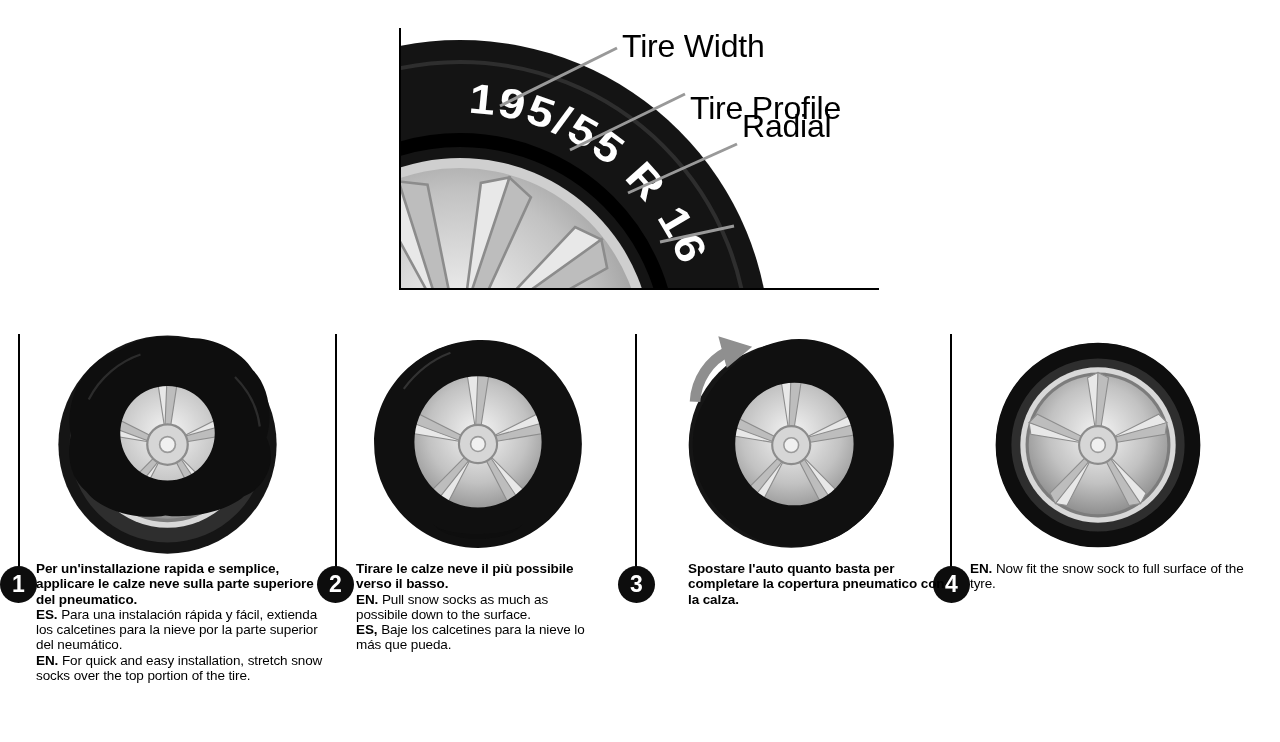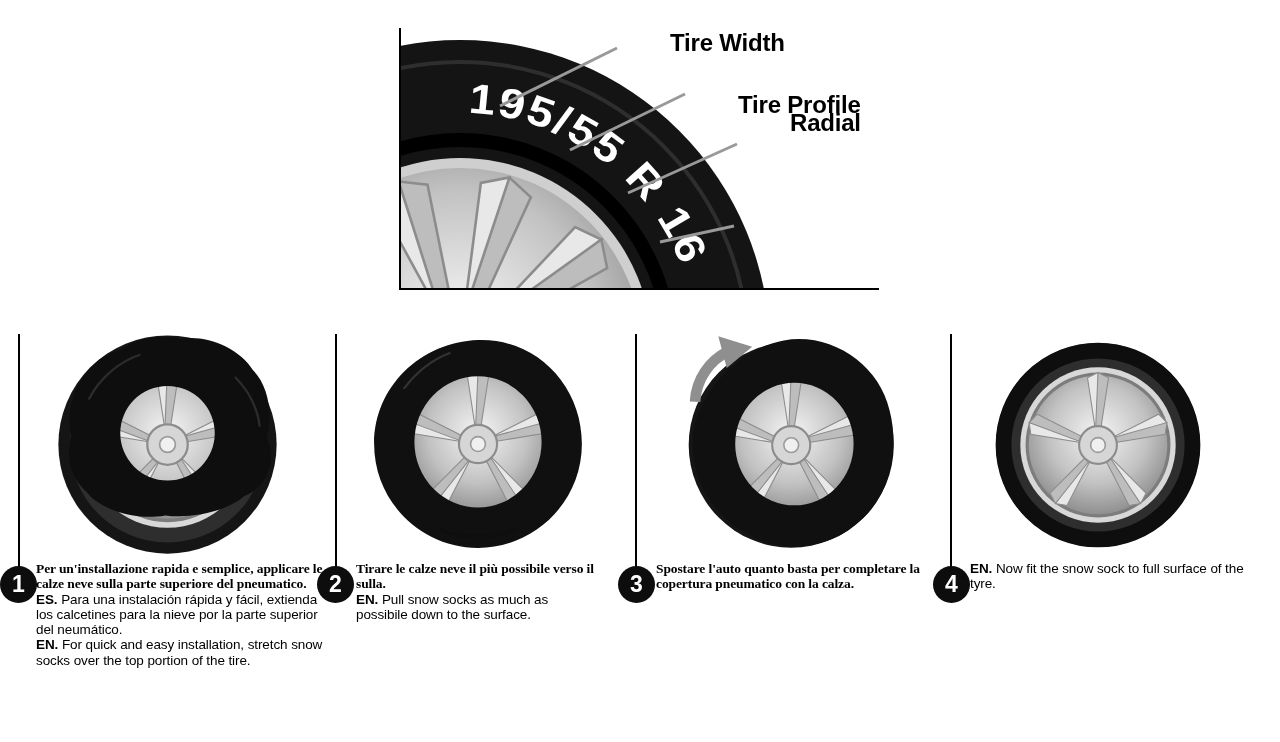--- a/index.html
+++ b/index.html
@@ -3,34 +3,34 @@
 <meta charset="utf-8">
 <style>
   html,body{margin:0;padding:0;}
   body{
     width:1280px;height:742px;background:#fff;position:relative;overflow:hidden;
     font-family:"Liberation Sans",sans-serif;color:#000;
   }
   .top-section{position:absolute;left:0;top:0;width:1280px;height:330px;}
   .top-svg{position:absolute;left:0;top:0;}
   .diagram-label{
-    position:absolute;font-weight:bold;font-size:24px;line-height:1.05;
-    white-space:pre-line;letter-spacing:-0.2px;margin-left:48px;
+    position:absolute;font-weight:normal;font-size:32px;line-height:1.05;
+    white-space:pre-line;letter-spacing:-0.2px;
   }
   .steps{position:absolute;left:0;top:330px;width:1280px;height:412px;}
   .divider{position:absolute;top:4px;width:2px;height:250px;background:#000;}
   .step-num{
     position:absolute;top:236px;width:37px;height:37px;border-radius:50%;
     background:#0d0d0d;color:#fff;font-weight:bold;font-size:23px;
     display:flex;align-items:center;justify-content:center;
   }
   .wheel{position:absolute;}
   .step-text{position:absolute;top:231px;font-size:13.5px;line-height:1.13;letter-spacing:-0.1px;}
   .step-text p{margin:0;}
-  .it{font-weight:bold;font-family:Liberation Serif, serif;}
+  .it{font-weight:bold;}
   .pfx{font-weight:bold;}
 </style>
 </head>
 <body>
 
 <svg width="0" height="0" style="position:absolute" aria-hidden="true">
   <defs>
     <radialGradient id="rg" cx="50%" cy="42%" r="65%">
       <stop offset="0" stop-color="#f5f5f5"></stop>
       <stop offset="0.55" stop-color="#c2c2c2"></stop>
@@ -142,25 +142,26 @@
     <circle cx="100" cy="100" r="90" fill="none" stroke="#0e0e0e" stroke-width="15"></circle>
   </svg>
 
   <div class="step-text" style="left:36px;width:294px">
     <p class="it">Per un'installazione rapida e semplice, applicare le calze neve sulla parte superiore del pneumatico.</p>
     <p class="lang"><span class="pfx">ES.</span> <span>Para una instalación rápida y fácil, extienda los calcetines para la nieve por la parte superior del neumático.</span></p>
     <p class="lang"><span class="pfx">EN.</span> <span>For quick and easy installation, stretch snow socks over the top portion of the tire.</span></p>
   </div>
 
   <div class="step-text" style="left:356px;width:240px">
-    <p class="it">Tirare le calze neve il più possibile verso il sulla.</p>
+    <p class="it">Tirare le calze neve il più possibile verso il basso.</p>
     <p class="lang"><span class="pfx">EN.</span> <span>Pull snow socks as much as possibile down to the surface.</span></p>
+    <p class="lang"><span class="pfx">ES,</span> <span>Baje los calcetines para la nieve lo más que pueda.</span></p>
   </div>
 
-  <div class="step-text" style="left:656px;width:268px">
+  <div class="step-text" style="left:688px;width:268px">
     <p class="it">Spostare l'auto quanto basta per completare la copertura pneumatico con la calza.</p>
   </div>
 
   <div class="step-text" style="left:970px;width:278px">
     <p class="lang"><span class="pfx">EN.</span> <span>Now fit the snow sock to full surface of the tyre.</span></p>
   </div>
 
 </div>
 
 </body></html>

